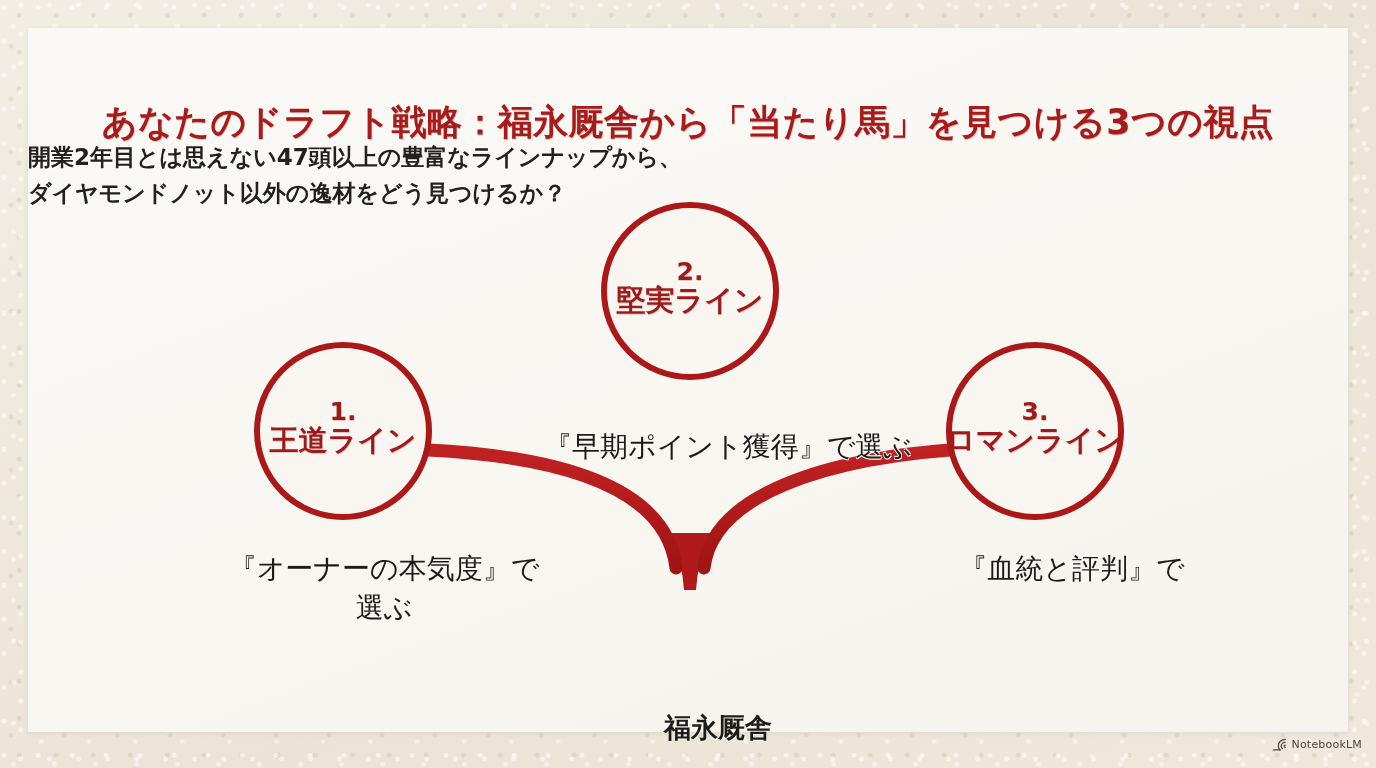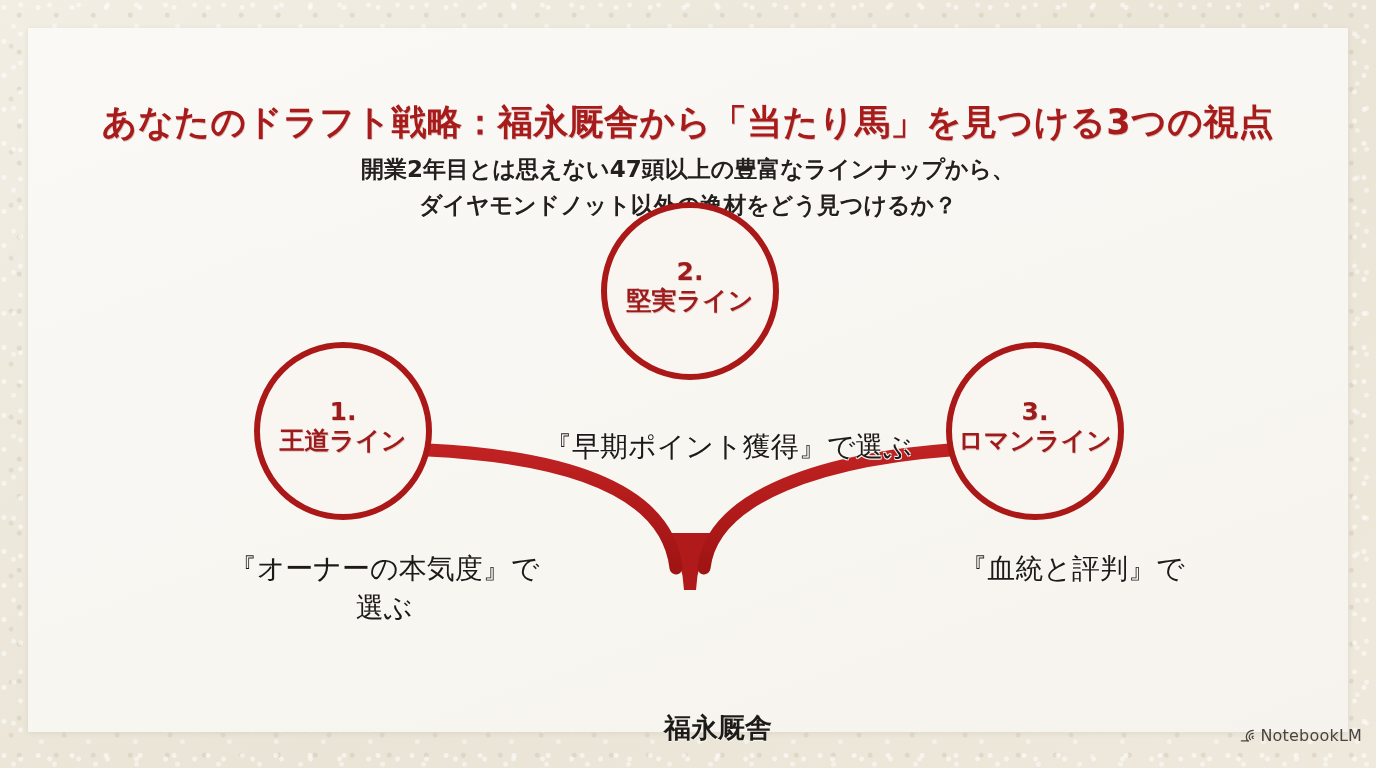--- a/index.html
+++ b/index.html
@@ -49,23 +49,23 @@
     font-size: 35px;
     font-weight: bold;
     letter-spacing: 0.4px;
     line-height: 1.2;
     white-space: nowrap;
     text-shadow: 0.6px 0.6px 0 rgba(120,20,20,0.25);
   }
   #subtitle {
     position: absolute;
     left: 0;
-    top: 124px;
-    width: 1320px;
-    text-align: center;
+    top: 112px;
+    width: 1320px;
+    text-align: left;
     color: #23201d;
     font-size: 23px;
     font-weight: bold;
     line-height: 1.55;
     text-shadow: 0.5px 0.5px 0 rgba(255,255,255,0.9);
   }
   #subtitle div { white-space: nowrap; }
 
   
   #diagram {
@@ -80,21 +80,21 @@
   .node-label {
     position: absolute;
     text-align: center;
     color: #9d1b1b;
     font-weight: bold;
     line-height: 1.16;
     pointer-events: none;
     text-shadow: 0.6px 0.6px 0 rgba(140,30,30,0.22);
   }
   .node-num { font-size: 25px; }
-  .node-name { font-size: 25px; white-space: nowrap; }
+  .node-name { font-size: 29px; white-space: nowrap; font-family: Liberation Mono, monospace; }
 
   
   .caption {
     position: absolute;
     text-align: center;
     color: #1d1b18;
     font-weight: normal;
     font-size: 28px;
     line-height: 1.38;
     text-shadow: 0.6px 0.6px 0 rgba(250,248,245,0.95),
@@ -131,26 +131,26 @@
     font-weight: bold;
     white-space: nowrap;
     text-shadow: 0.6px 0.6px 0 rgba(250,248,245,0.9);
     font-family: Liberation Mono, monospace;
   }
 
   
   #watermark {
     position: absolute;
     right: 14px;
-    bottom: 23px;
+    bottom: 17px;
     display: flex;
     align-items: center;
     gap: 5px;
     color: #3a3733;
-    font-size: 16px;
+    font-size: 11px;
     letter-spacing: 0.2px;
     opacity: 0.92;
   }
   #watermark .wm-text { font-family: "DejaVu Sans", "Liberation Sans", sans-serif; }
 </style>
 </head>
 <body>
 
 <div id="canvas">
   <div id="card">

